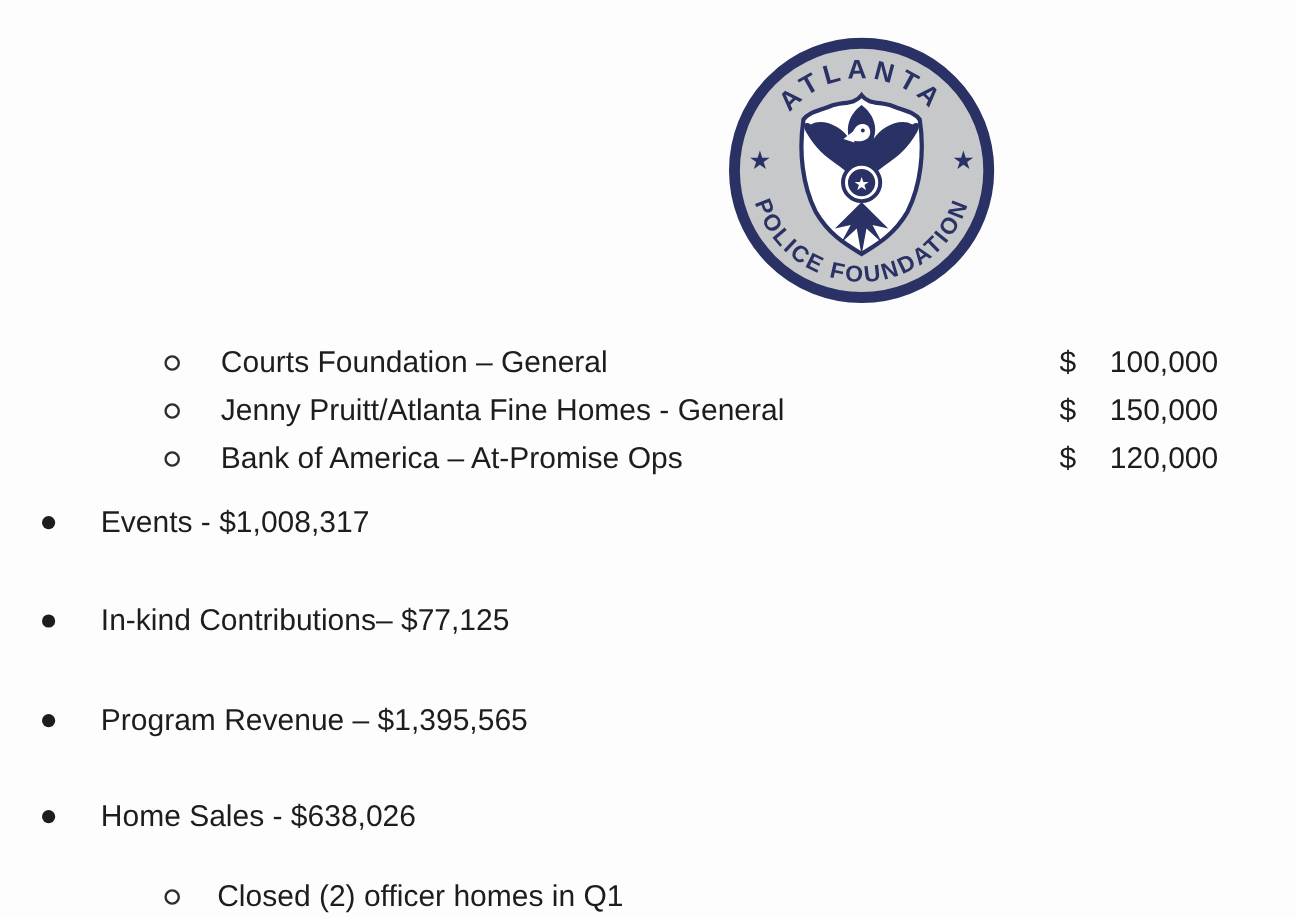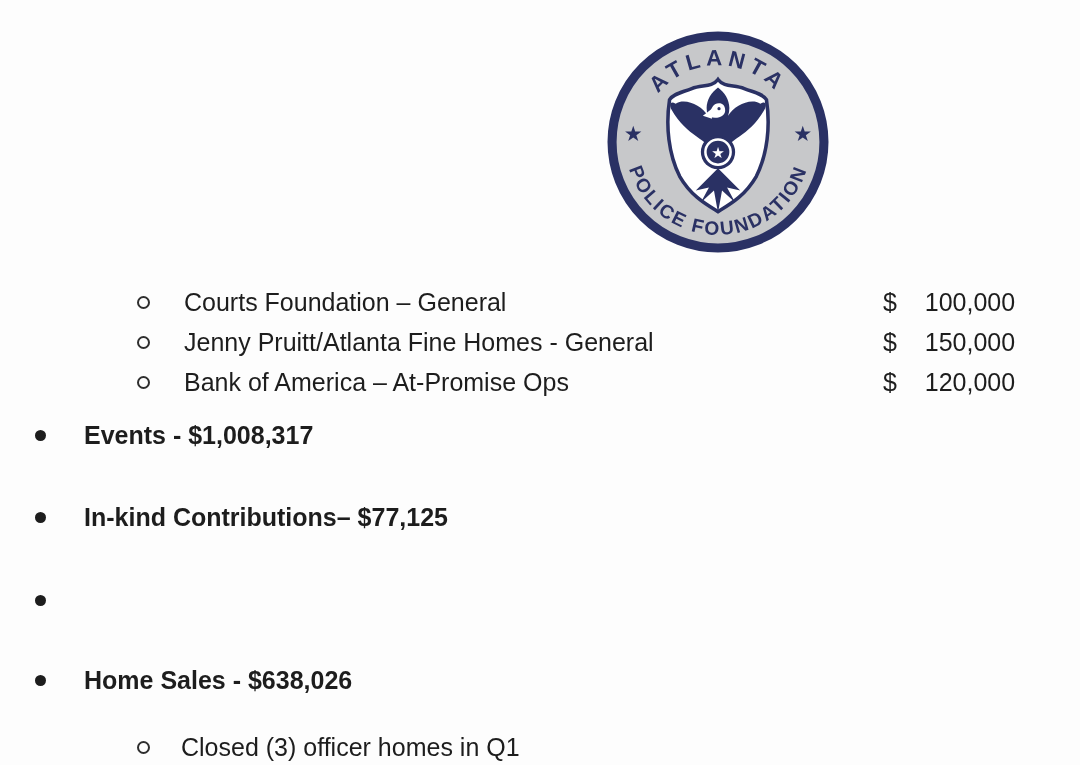--- a/index.html
+++ b/index.html
@@ -22,21 +22,21 @@
   }
   .sub-label{position:absolute;left:184px;top:0;font-size:25px;line-height:34px;white-space:nowrap;}
   .cur{position:absolute;left:883px;top:0;font-size:25px;line-height:34px;}
   .amt{position:absolute;left:905px;top:0;width:130px;text-align:center;font-size:25px;line-height:34px;}
 
   .main-row{position:absolute;left:0;width:1080px;height:34px;}
   .dot{
     position:absolute;left:35px;top:12px;
     width:11px;height:11px;border-radius:50%;background:#1d1d1d;
   }
-  .main-label{position:absolute;left:84px;top:0;font-size:25px;font-weight:700;line-height:34px;white-space:nowrap;}
+  .main-label{position:absolute;left:84px;top:0;font-size:25px;font-weight:400;line-height:34px;white-space:nowrap;}
 
   .closed-row .ring{left:137px;}
   .closed-row .sub-label{left:181px;}
 </style>
 </head>
 <body>
 
 <div class="page">
 
   <svg class="logo" viewBox="0 0 220 220" aria-hidden="true">
@@ -105,25 +105,26 @@
     <span class="main-label">Events - $1,008,317</span>
   </div>
 
   <div class="main-row" style="top:500px">
     <span class="dot"></span>
     <span class="main-label">In-kind Contributions– $77,125</span>
   </div>
 
   <div class="main-row" style="top:583px">
     <span class="dot"></span>
+    <span class="main-label">Program Revenue – $1,395,565</span>
   </div>
 
   <div class="main-row" style="top:663px">
     <span class="dot"></span>
     <span class="main-label">Home Sales - $638,026</span>
   </div>
 
   <div class="sub-row closed-row" style="top:702px">
     <span class="ring"></span>
-    <span class="sub-label">Closed (3) officer homes in Q1</span>
+    <span class="sub-label">Closed (2) officer homes in Q1</span>
   </div>
 
 </div>
 
 </body></html>

